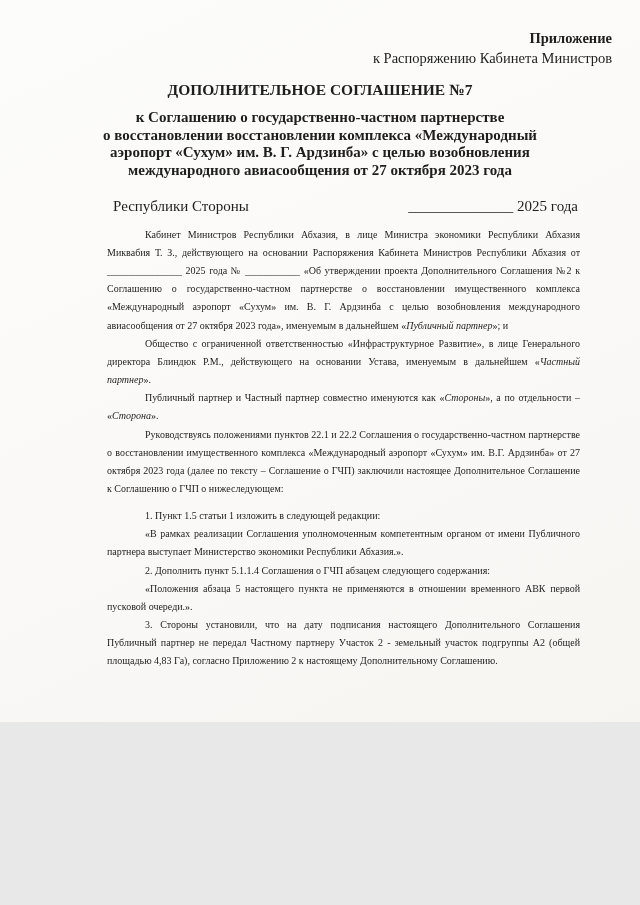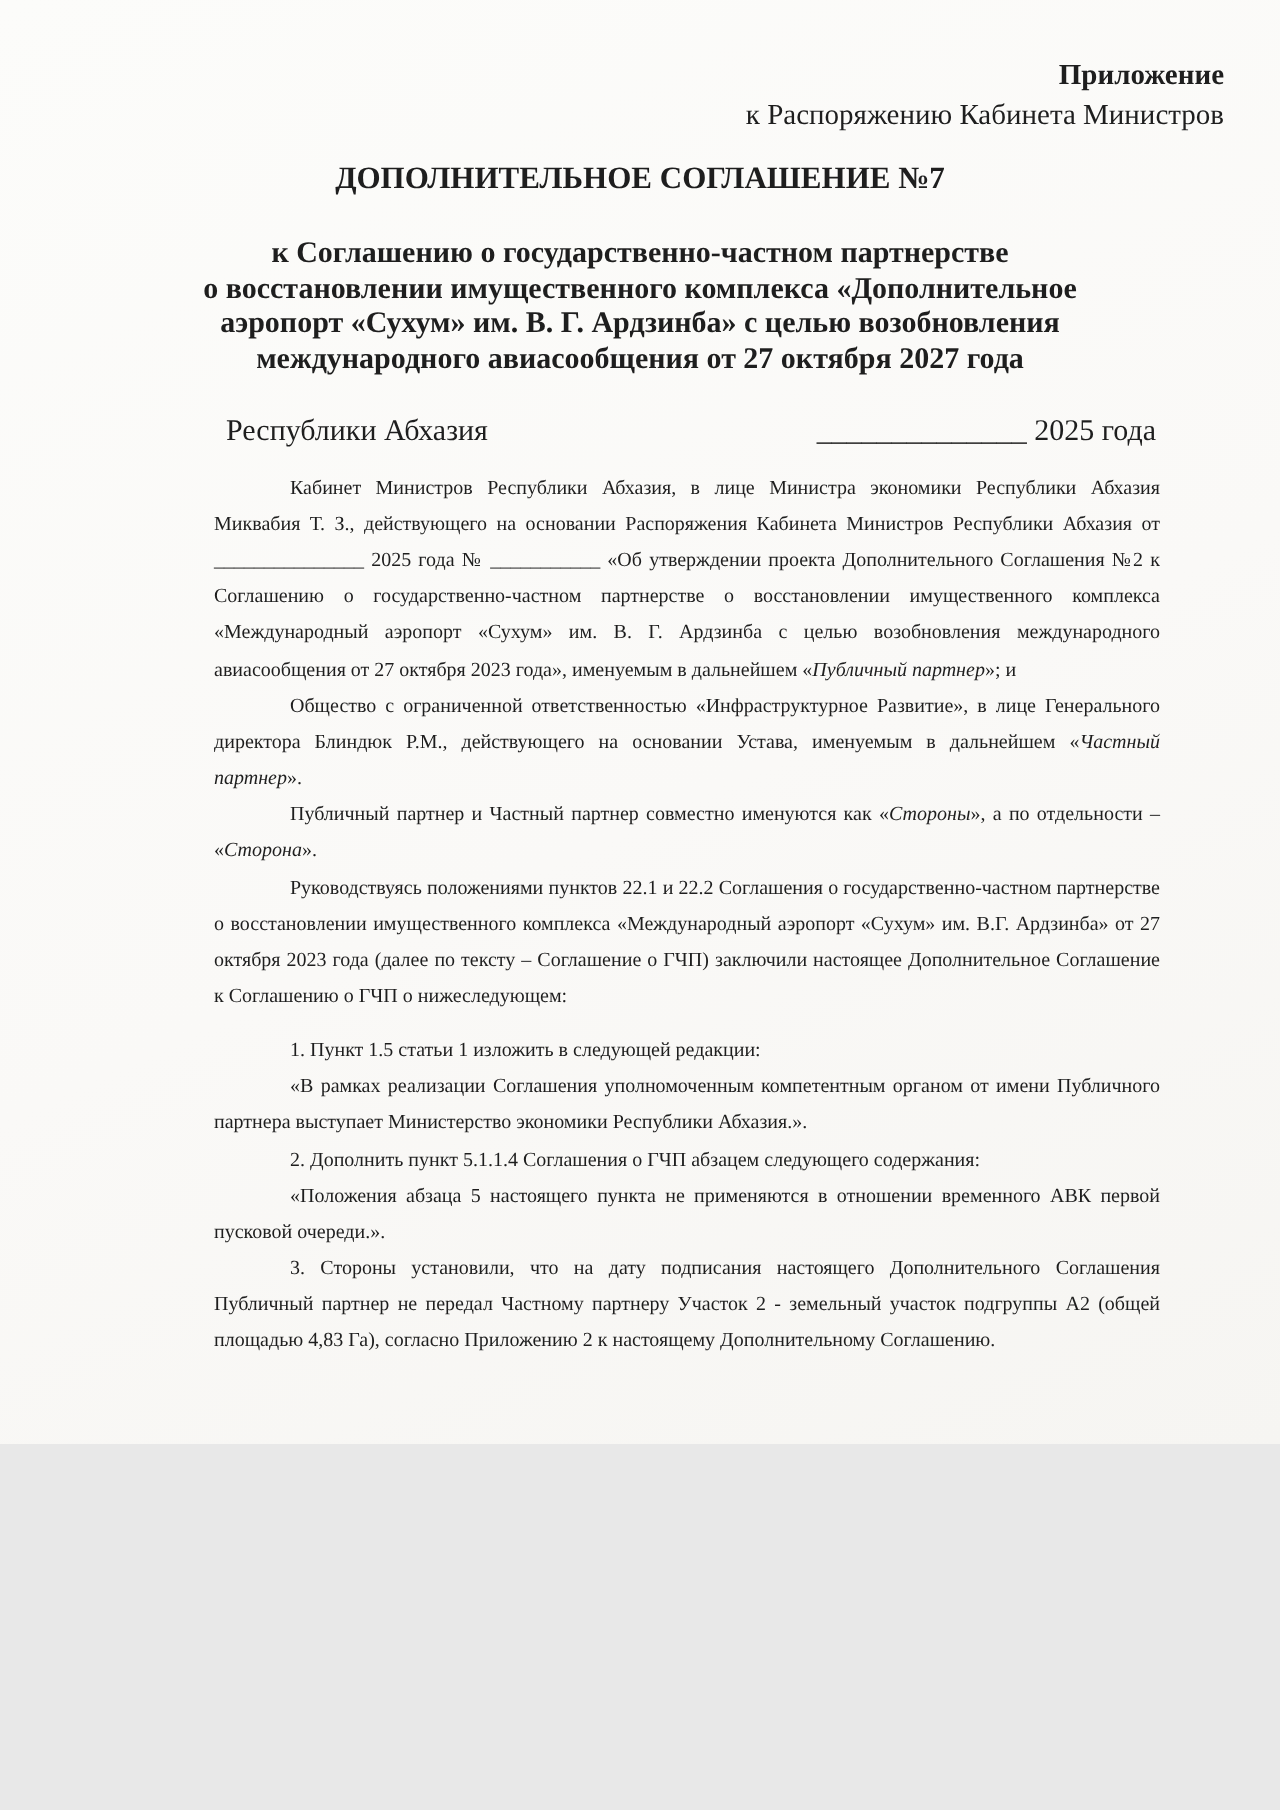--- a/index.html
+++ b/index.html
@@ -24,21 +24,21 @@
   }
   .annex-header .bold-line { font-weight: bold; }
   .doc-title {
     margin-top: 12px;
     text-align: center;
     font-weight: bold;
     font-size: 15.5px;
     line-height: 19px;
   }
   .doc-subtitle {
-    margin-top: 20px;
+    margin-top: 10px;
     text-align: center;
     font-weight: bold;
     font-size: 15px;
     line-height: 17.7px;
   }
   .place-date {
     margin: 16px 62px 0 113px;
     font-size: 15px;
     line-height: 21px;
   }
@@ -67,28 +67,28 @@
 
   <div class="annex-header">
     <div class="bold-line">Приложение</div>
     <div>к Распоряжению Кабинета Министров</div>
   </div>
 
   <div class="doc-title">ДОПОЛНИТЕЛЬНОЕ СОГЛАШЕНИЕ №7</div>
 
   <div class="doc-subtitle">
     <div>к Соглашению о государственно-частном партнерстве</div>
-    <div>о восстановлении имущественного комплекса «Дополнительное</div>
+    <div>о восстановлении восстановлении комплекса «Международный</div>
     <div>аэропорт «Сухум» им. В. Г. Ардзинба» с целью возобновления</div>
-    <div>международного авиасообщения от 27 октября 2027 года</div>
+    <div>международного авиасообщения от 27 октября 2023 года</div>
   </div>
 
   <div class="place-date">
     <div class="row2">
-      <span>Республики Абхазия</span>
+      <span>Республики Стороны</span>
       <span>______________ 2025 года</span>
     </div>
   </div>
 
   <div class="doc-body">
     <p><span>Кабинет Министров Республики Абхазия, в лице Министра экономики Республики Абхазия Миквабия Т. З., действующего на основании Распоряжения Кабинета Министров Республики Абхазия от _______________ 2025 года № ___________ «Об утверждении проекта Дополнительного Соглашения №2 к Соглашению о государственно-частном партнерстве о восстановлении имущественного комплекса «Международный аэропорт «Сухум» им. В. Г. Ардзинба с целью возобновления международного авиасообщения от 27 октября 2023 года», именуемым в дальнейшем «</span><span style="font-style: italic;">Публичный партнер</span><span>»; и</span></p>
     <p><span>Общество с ограниченной ответственностью «Инфраструктурное Развитие», в лице Генерального директора Блиндюк Р.М., действующего на основании Устава, именуемым в дальнейшем «</span><span style="font-style: italic;">Частный партнер</span><span>».</span></p>
     <p><span>Публичный партнер и Частный партнер совместно именуются как «</span><span style="font-style: italic;">Стороны</span><span>», а по отдельности – «</span><span style="font-style: italic;">Сторона</span><span>».</span></p>
     <p><span>Руководствуясь положениями пунктов 22.1 и 22.2 Соглашения о государственно-частном партнерстве о восстановлении имущественного комплекса «Международный аэропорт «Сухум» им. В.Г. Ардзинба» от 27 октября 2023 года (далее по тексту – Соглашение о ГЧП) заключили настоящее Дополнительное Соглашение к Соглашению о ГЧП о нижеследующем:</span></p>
     <p class="gap-before"><span>1. Пункт 1.5 статьи 1 изложить в следующей редакции:</span></p>

